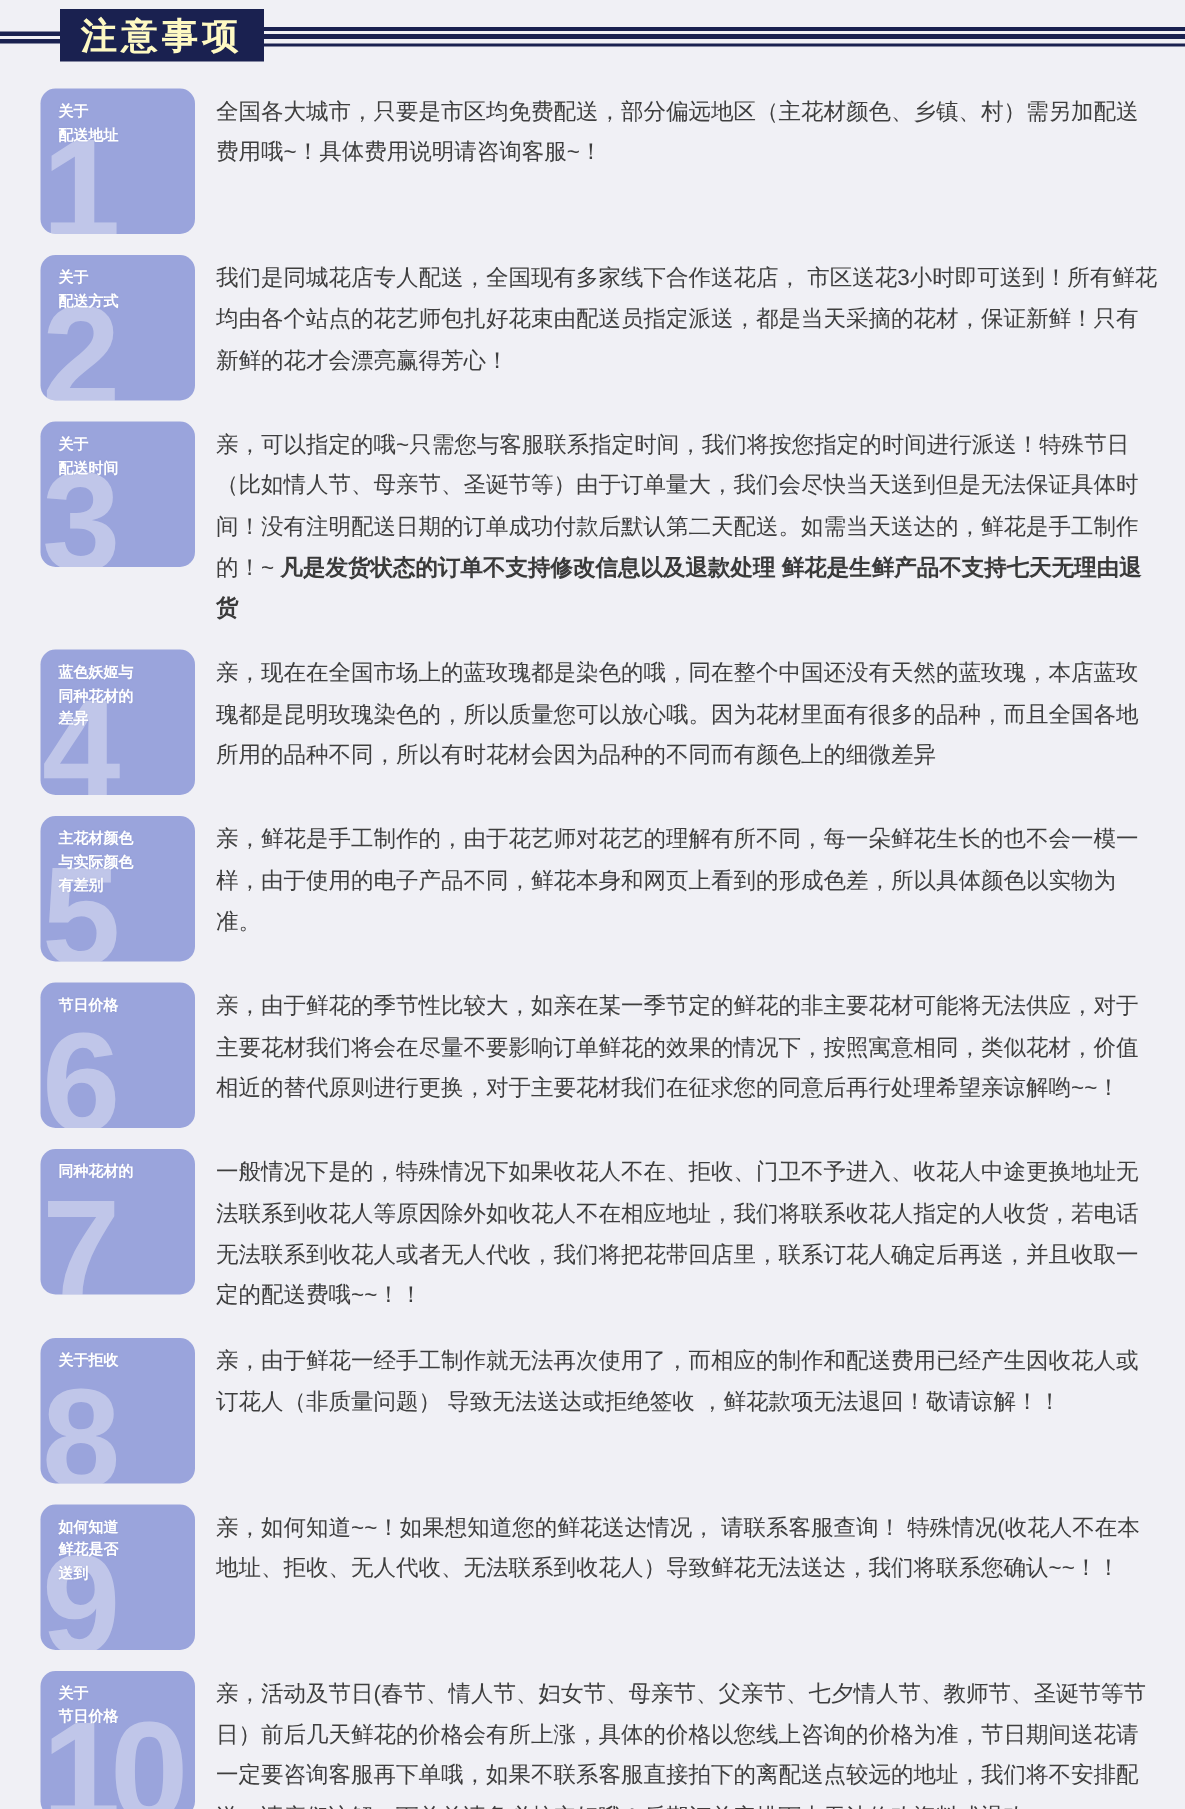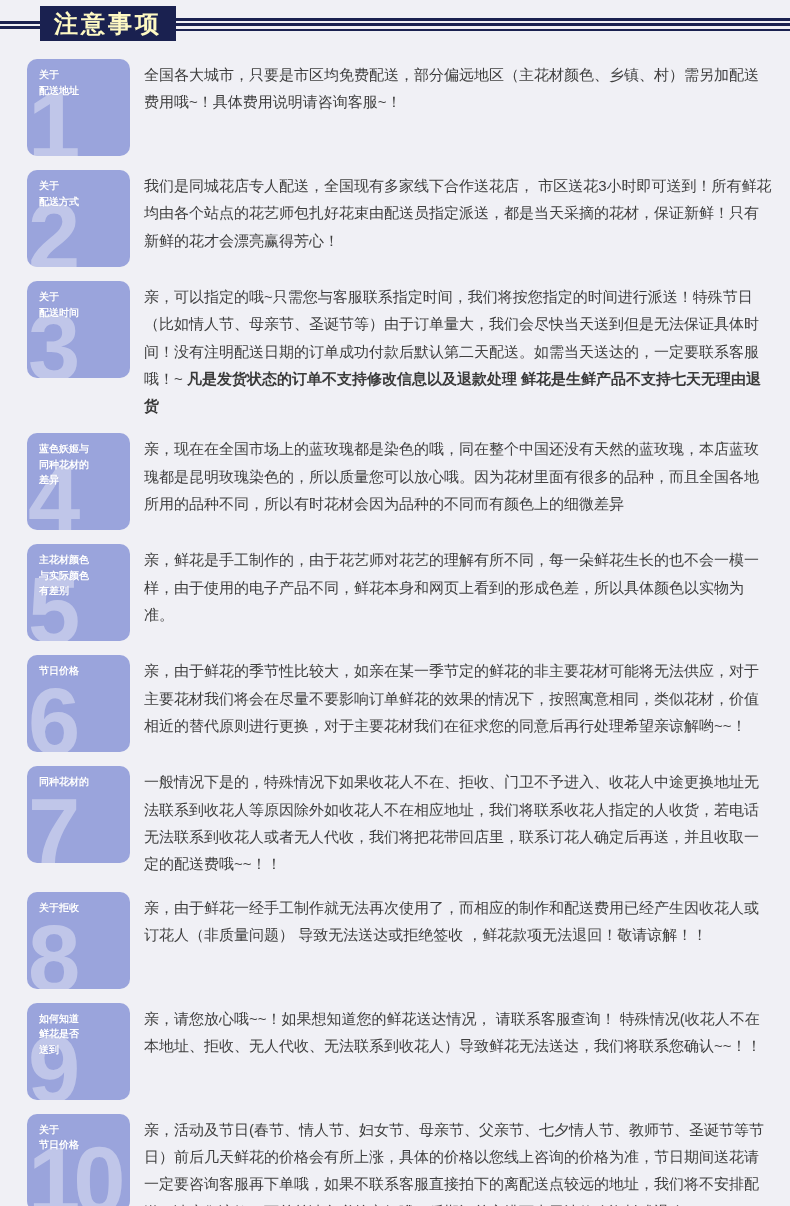--- a/index.html
+++ b/index.html
@@ -124,21 +124,21 @@
       </div>
       <p class="body"><span>我们是同城花店专人配送，全国现有多家线下合作送花店， 市区送花3小时即可送到！所有鲜花均由各个站点的花艺师包扎好花束由配送员指定派送，都是当天采摘的花材，保证新鲜！只有新鲜的花才会漂亮赢得芳心！</span><b></b></p>
     </section>
 
     <section class="item">
       <div class="badge">
         <span class="num">3</span>
         <span class="label">关于
 配送时间</span>
       </div>
-      <p class="body"><span>亲，可以指定的哦~只需您与客服联系指定时间，我们将按您指定的时间进行派送！特殊节日（比如情人节、母亲节、圣诞节等）由于订单量大，我们会尽快当天送到但是无法保证具体时间！没有注明配送日期的订单成功付款后默认第二天配送。如需当天送达的，一定要联系客服哦！~ </span><b>凡是发货状态的订单不支持修改信息以及退款处理 鲜花是生鲜产品不支持七天无理由退货</b></p>
+      <p class="body"><span>亲，可以指定的哦~只需您与客服联系指定时间，我们将按您指定的时间进行派送！特殊节日（比如情人节、母亲节、圣诞节等）由于订单量大，我们会尽快当天送到但是无法保证具体时间！没有注明配送日期的订单成功付款后默认第二天配送。如需当天送达的，鲜花是手工制作的！~ </span><b>凡是发货状态的订单不支持修改信息以及退款处理 鲜花是生鲜产品不支持七天无理由退货</b></p>
     </section>
 
     <section class="item">
       <div class="badge">
         <span class="num">4</span>
         <span class="label">蓝色妖姬与
 同种花材的
 差异</span>
       </div>
       <p class="body"><span>亲，现在在全国市场上的蓝玫瑰都是染色的哦，同在整个中国还没有天然的蓝玫瑰，本店蓝玫瑰都是昆明玫瑰染色的，所以质量您可以放心哦。因为花材里面有很多的品种，而且全国各地所用的品种不同，所以有时花材会因为品种的不同而有颜色上的细微差异</span><b></b></p>
@@ -178,21 +178,21 @@
       <p class="body"><span>亲，由于鲜花一经手工制作就无法再次使用了，而相应的制作和配送费用已经产生因收花人或订花人（非质量问题） 导致无法送达或拒绝签收 ，鲜花款项无法退回！敬请谅解！！</span><b></b></p>
     </section>
 
     <section class="item">
       <div class="badge">
         <span class="num">9</span>
         <span class="label">如何知道
 鲜花是否
 送到</span>
       </div>
-      <p class="body"><span>亲，请您放心哦~~！如果想知道您的鲜花送达情况， 请联系客服查询！ 特殊情况(收花人不在本地址、拒收、无人代收、无法联系到收花人）导致鲜花无法送达，我们将联系您确认~~！！</span><b></b></p>
+      <p class="body"><span>亲，如何知道~~！如果想知道您的鲜花送达情况， 请联系客服查询！ 特殊情况(收花人不在本地址、拒收、无人代收、无法联系到收花人）导致鲜花无法送达，我们将联系您确认~~！！</span><b></b></p>
     </section>
 
     <section class="item">
       <div class="badge">
         <span class="num">10</span>
         <span class="label">关于
 节日价格</span>
       </div>
       <p class="body"><span>亲，活动及节日(春节、情人节、妇女节、母亲节、父亲节、七夕情人节、教师节、圣诞节等节日）前后几天鲜花的价格会有所上涨，具体的价格以您线上咨询的价格为准，节日期间送花请一定要咨询客服再下单哦，如果不联系客服直接拍下的离配送点较远的地址，我们将不安排配送，请亲们谅解。下单前请务必核实好哦！后期订单安排下去无法修改资料或退改。</span><b></b></p>
     </section>

